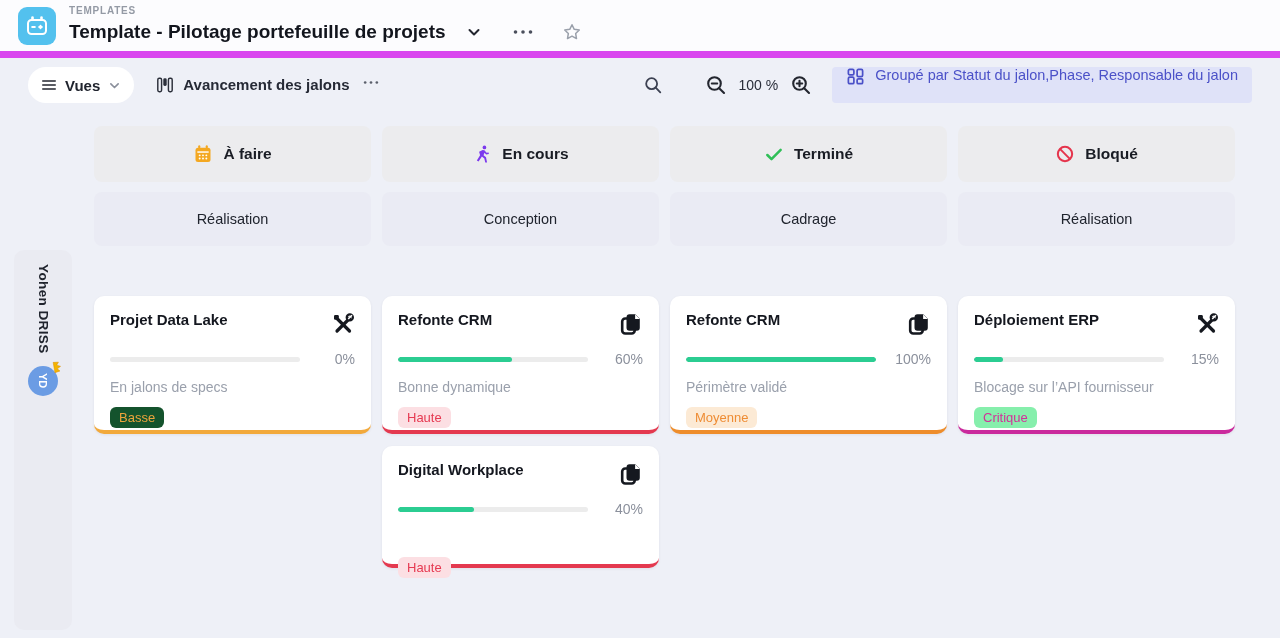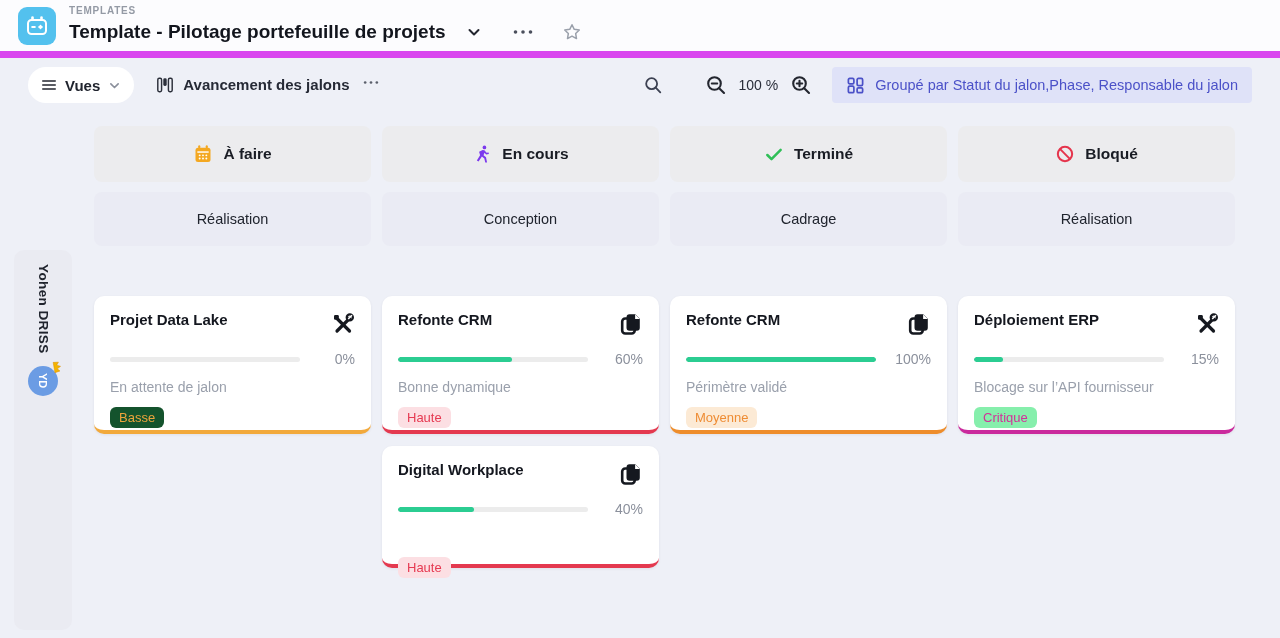--- a/index.html
+++ b/index.html
@@ -27,21 +27,21 @@
   .vues-pill { display:flex; align-items:center; gap:8px; background:#ffffff; border:none;
                border-radius:18px; height:36px; padding:0 13px; cursor:pointer; }
   .vues-label { font-size:15px; font-weight:bold; color:#20242e; }
   .view-name-wrap { display:flex; align-items:flex-start; gap:9px; margin-left:22px; }
   .view-name { font-size:15px; font-weight:bold; color:#262a36; }
   .tb-spacer { flex:1; }
   .tb-icon-btn { background:none; border:none; padding:4px; cursor:pointer;
                  display:flex; align-items:center; }
   .search-btn { margin-right:34px; }
   .zoom-level { font-size:14px; color:#2a2e3a; margin:0 8px; }
-  .group-pill { display:flex; align-items:center; gap:10px; background:#dfe2f8; border:none;
+  .group-pill { display:flex; gap:10px; background:#dfe2f8; border:none;
                 color:#4b51c8; border-radius:4px; height:36px; padding:0 14px; margin-left:16px;
                 font-size:14.5px; cursor:pointer; font-family:inherit; }
 
   
   .board { position:absolute; top:112px; left:0; right:0; bottom:0; }
   .col { position:absolute; width:277px; box-sizing:border-box; }
   .c1 { left:94px; } .c2 { left:382px; } .c3 { left:670px; } .c4 { left:958px; }
   .status-head { top:14px; height:56px; background:#ececee; border-radius:8px; display:flex;
                  align-items:center; justify-content:center; gap:10px; font-size:15.5px;
                  font-weight:bold; color:#191c24; cursor:pointer; }
@@ -270,21 +270,21 @@
               <rect x="3" y="3" width="4.8" height="4.8" rx="1.2" fill="#15181f"></rect>
             </svg>
           </span>
       </div>
       <div class="progress-row">
         <div class="track">
           <div class="fill" style="background-color: rgb(43, 205, 146); width: 0%;"></div>
         </div>
         <span class="pct">0%</span>
       </div>
-      <div class="desc">En attente de jalon</div>
+      <div class="desc">En jalons de specs</div>
       <span class="badge" style="background-color: #14532d; color: rgb(237, 164, 60);">Basse</span>
     </div>
 
     <div class="card c2 r1" style="border-bottom-color: rgb(228, 57, 79);">
       <div class="card-head">
         <span class="card-title">Refonte CRM</span>
         <span class="icon-slot s24">
             <svg viewBox="0 0 24 24">
               <rect x="3.2" y="6.5" width="12.5" height="15" rx="3" fill="none" stroke="#15181f" stroke-width="2.6"></rect>
               <path d="M10.5 2.2h5.8l4.5 4.5v9.1a3 3 0 0 1-3 3h-7.3a3 3 0 0 1-3-3V5.2a3 3 0 0 1 3-3z" fill="#15181f"></path>

